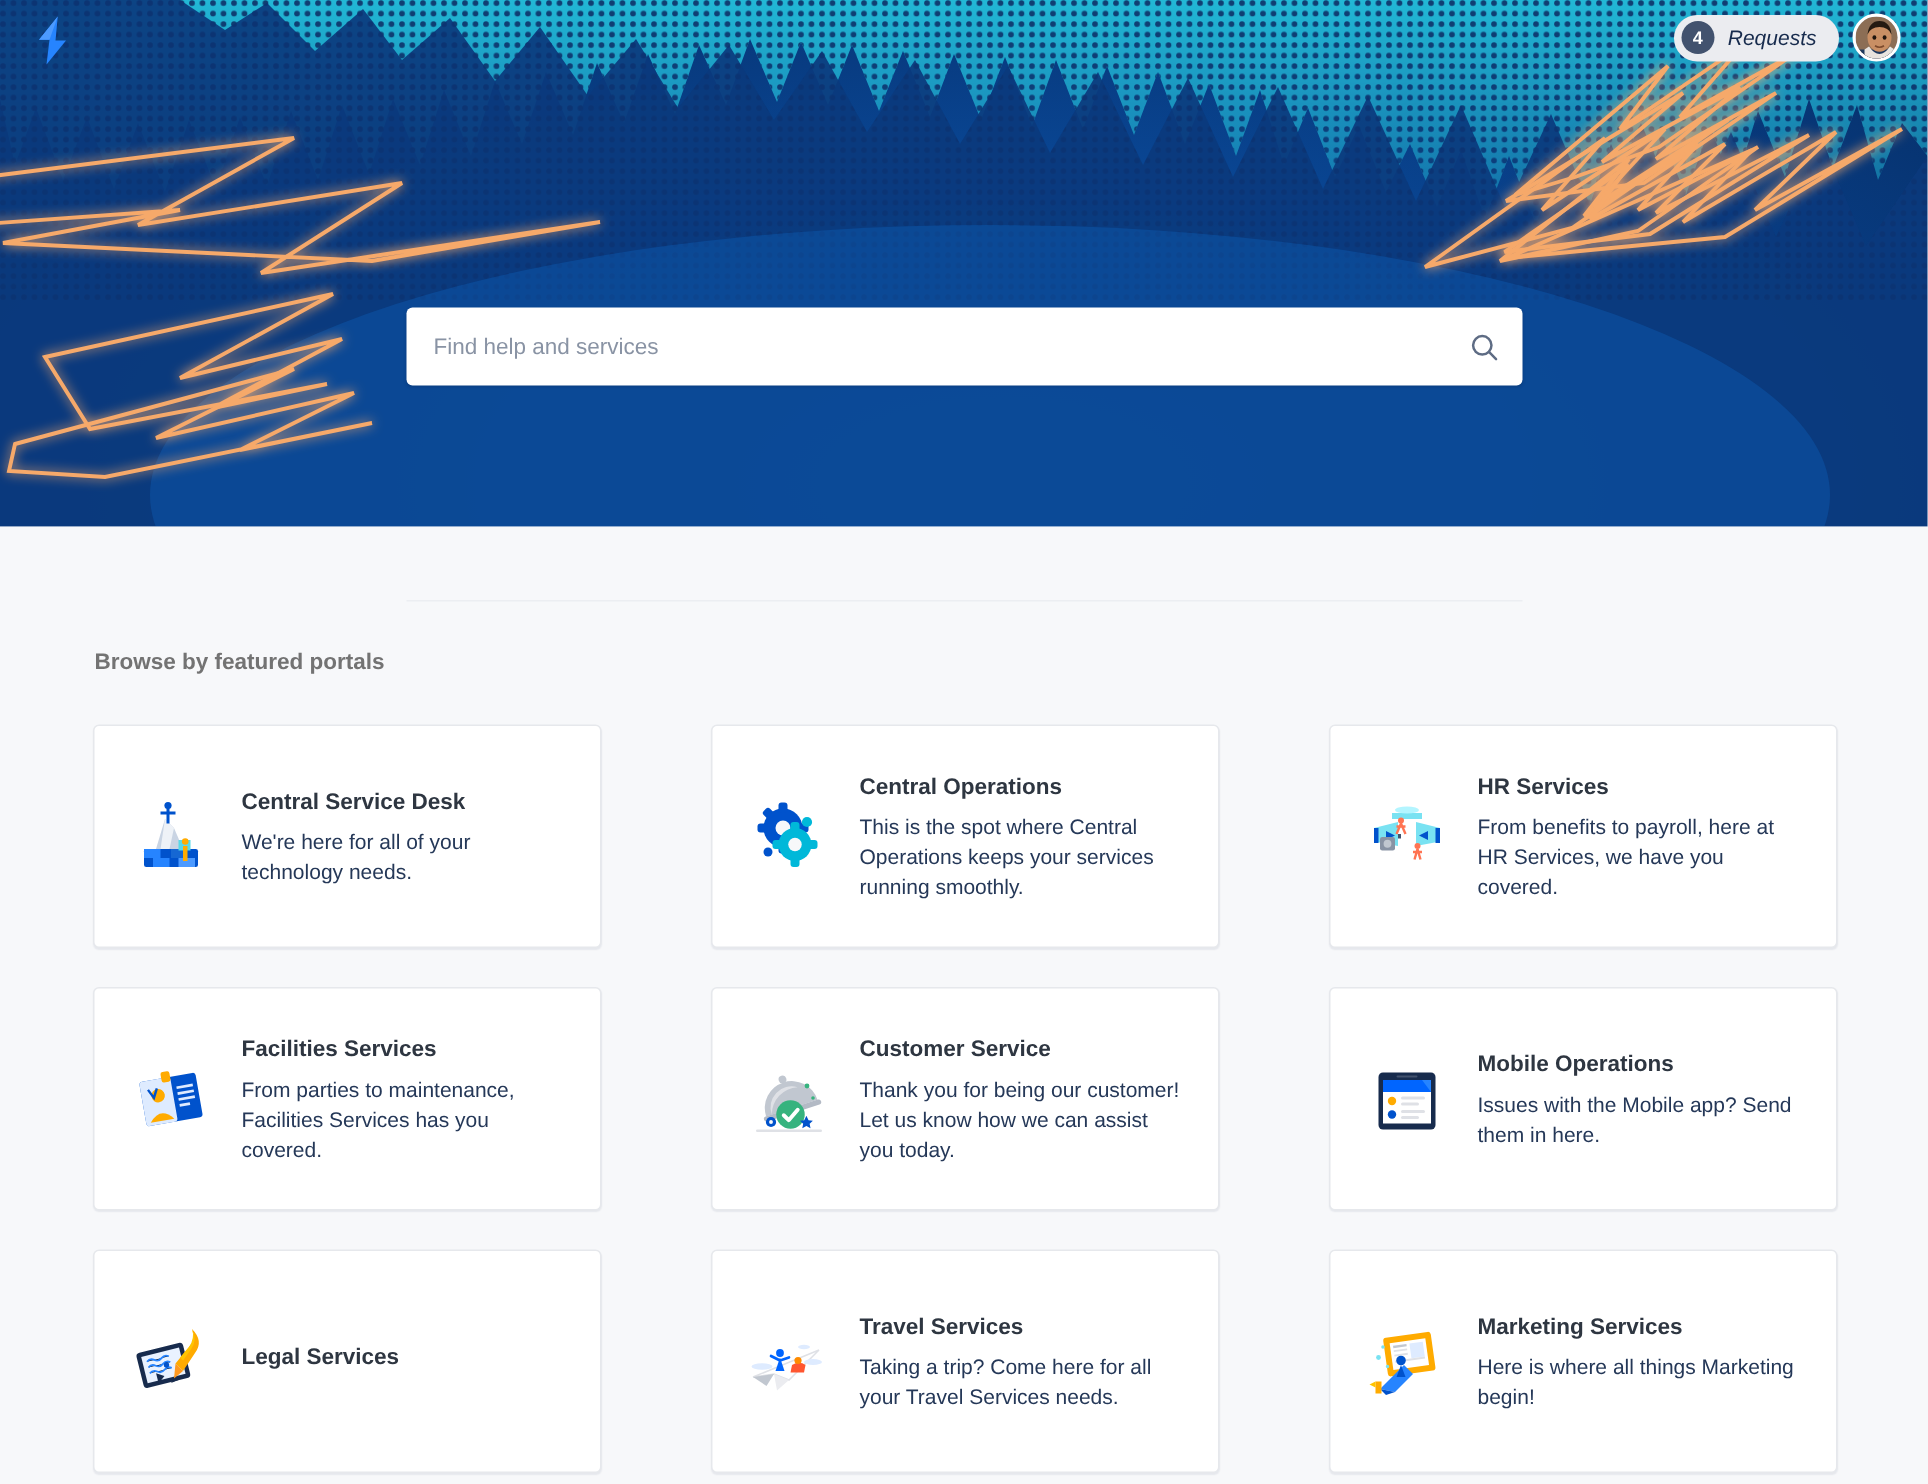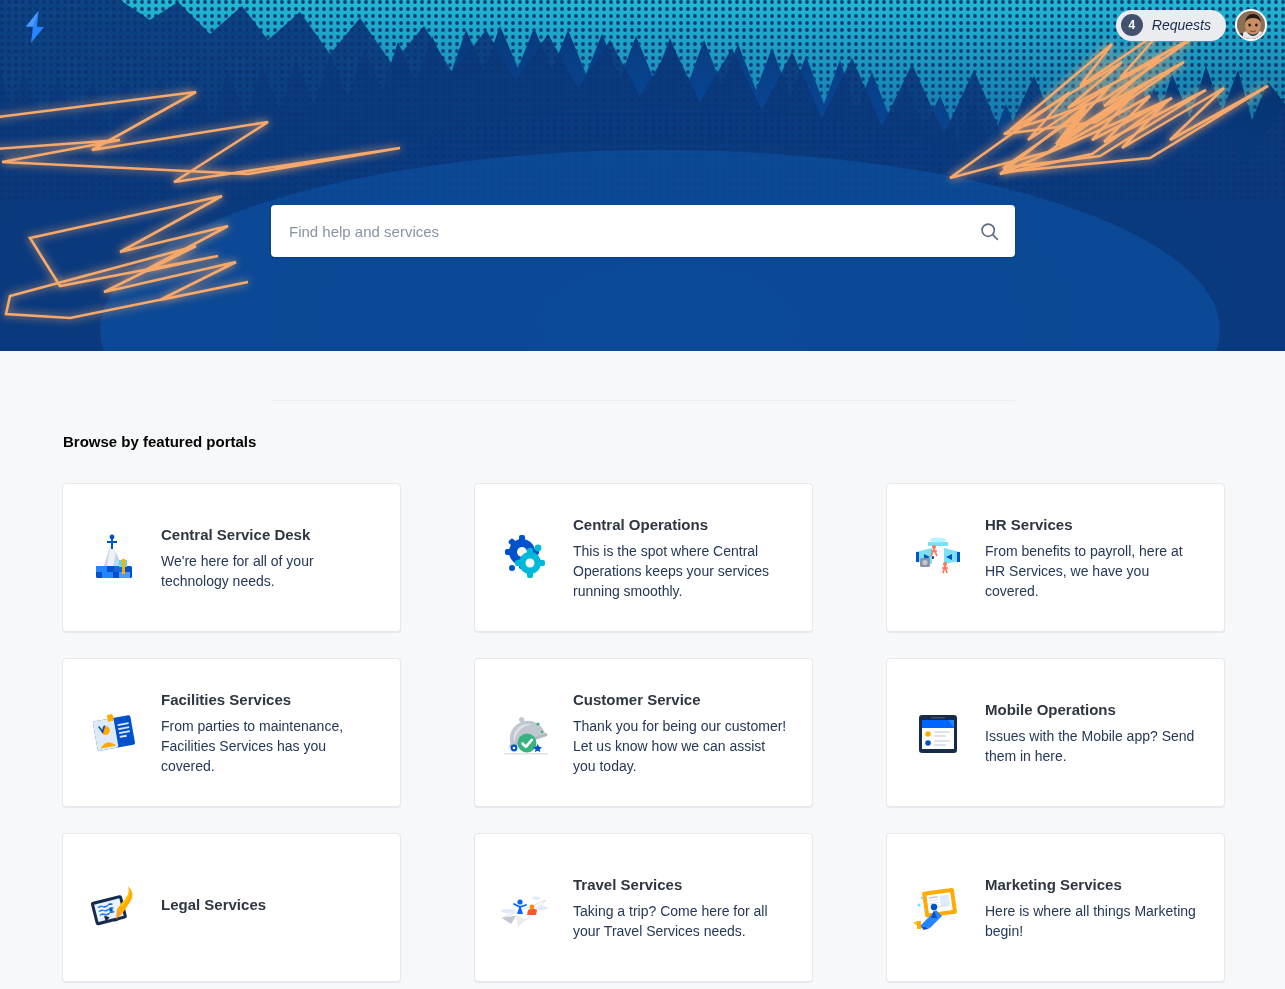--- a/index.html
+++ b/index.html
@@ -134,21 +134,21 @@
     position: absolute;
     left: 271px; top: 49px;
     width: 744px; height: 1px;
     background: #eceef2;
   }
   .section-title {
     position: absolute;
     left: 63px; top: 82px;
     font-size: 15px;
     font-weight: 700;
-    color: #000000;
+    color: #737373;
   }
 
   .cards-grid {
     position: absolute;
     left: 62px;
     top: 132px;
     width: 1163px;
     display: grid;
     grid-template-columns: 339px 339px 339px;
     column-gap: 73px;

